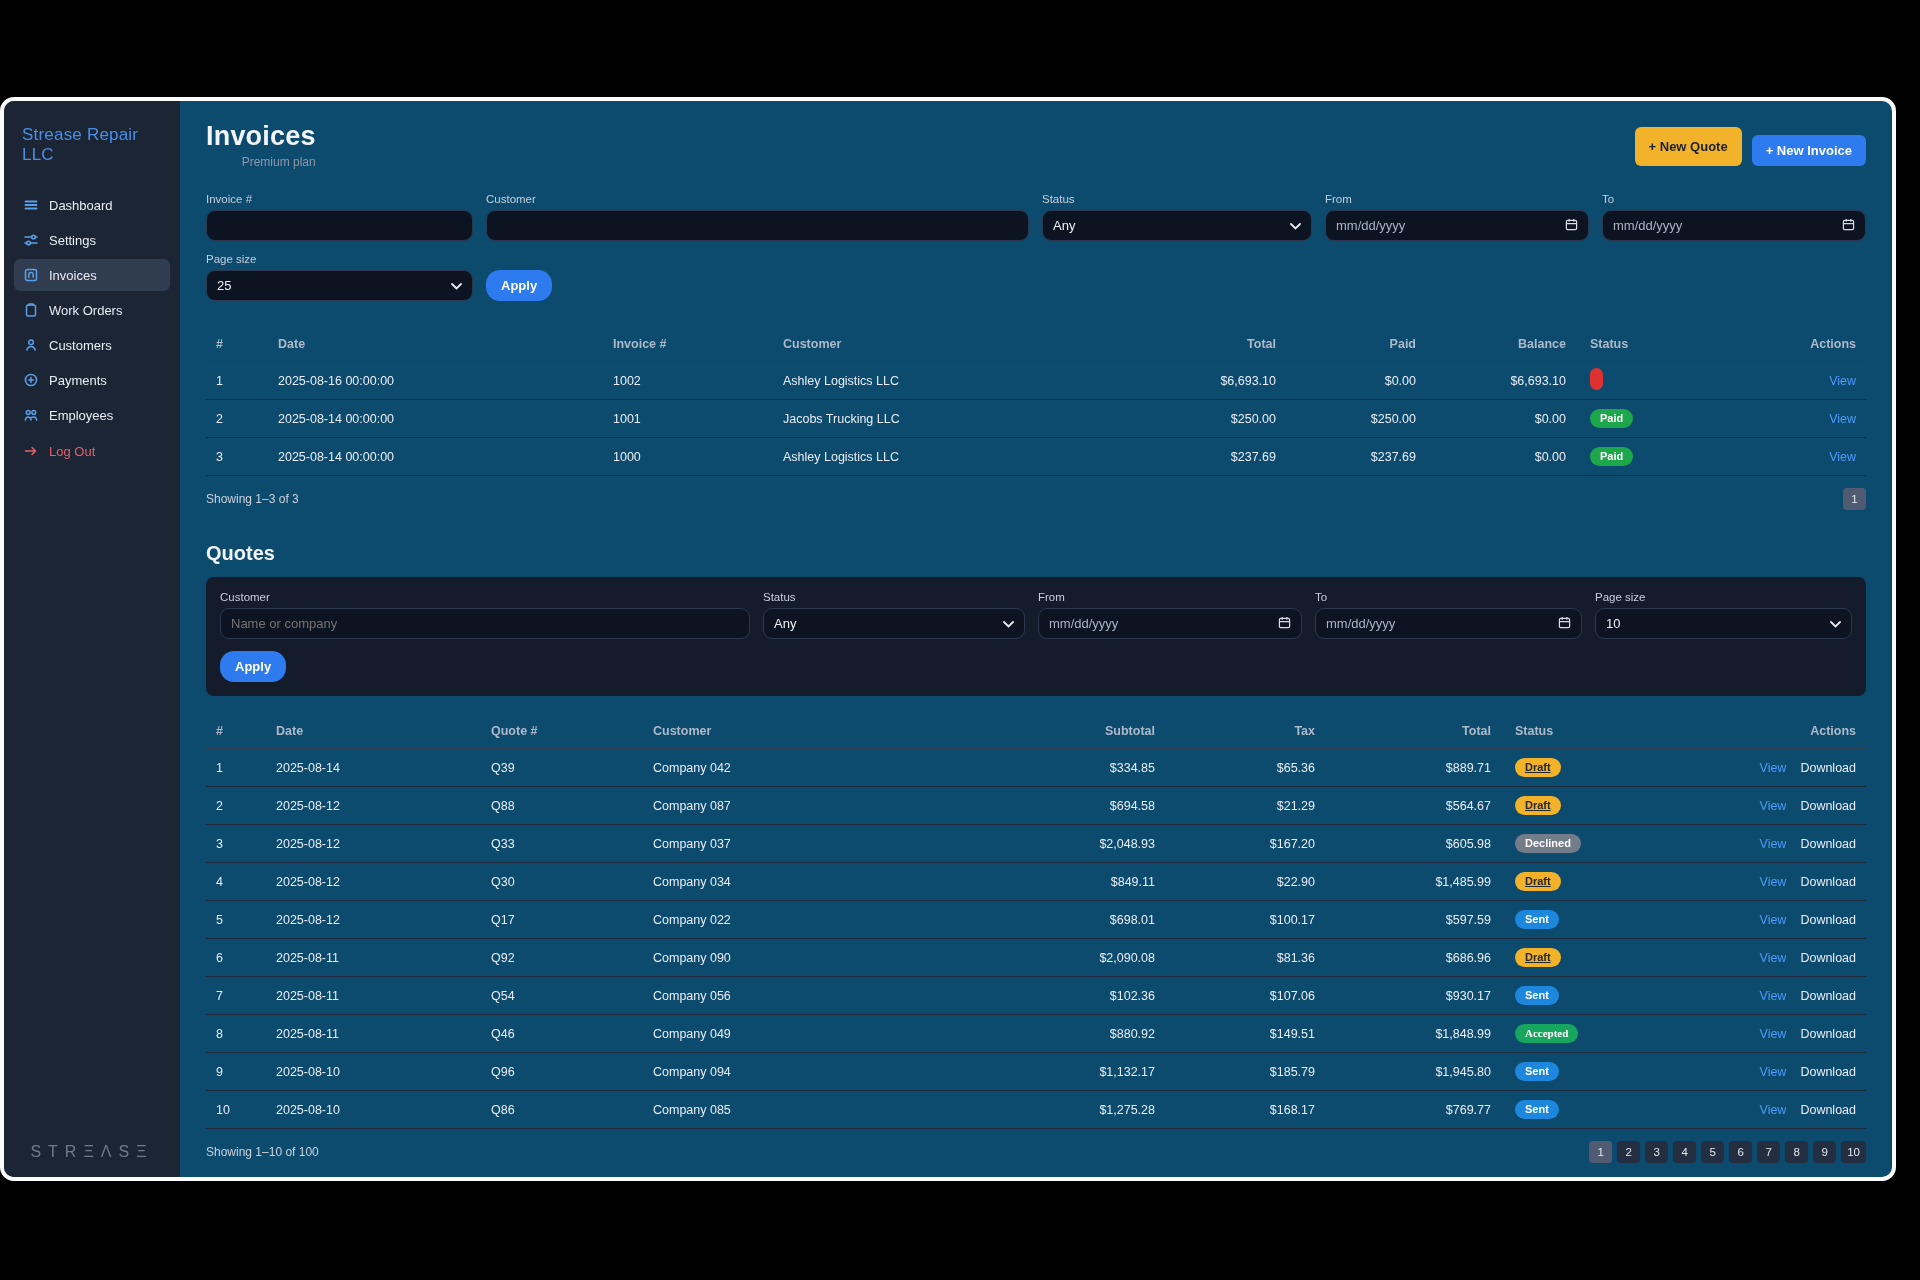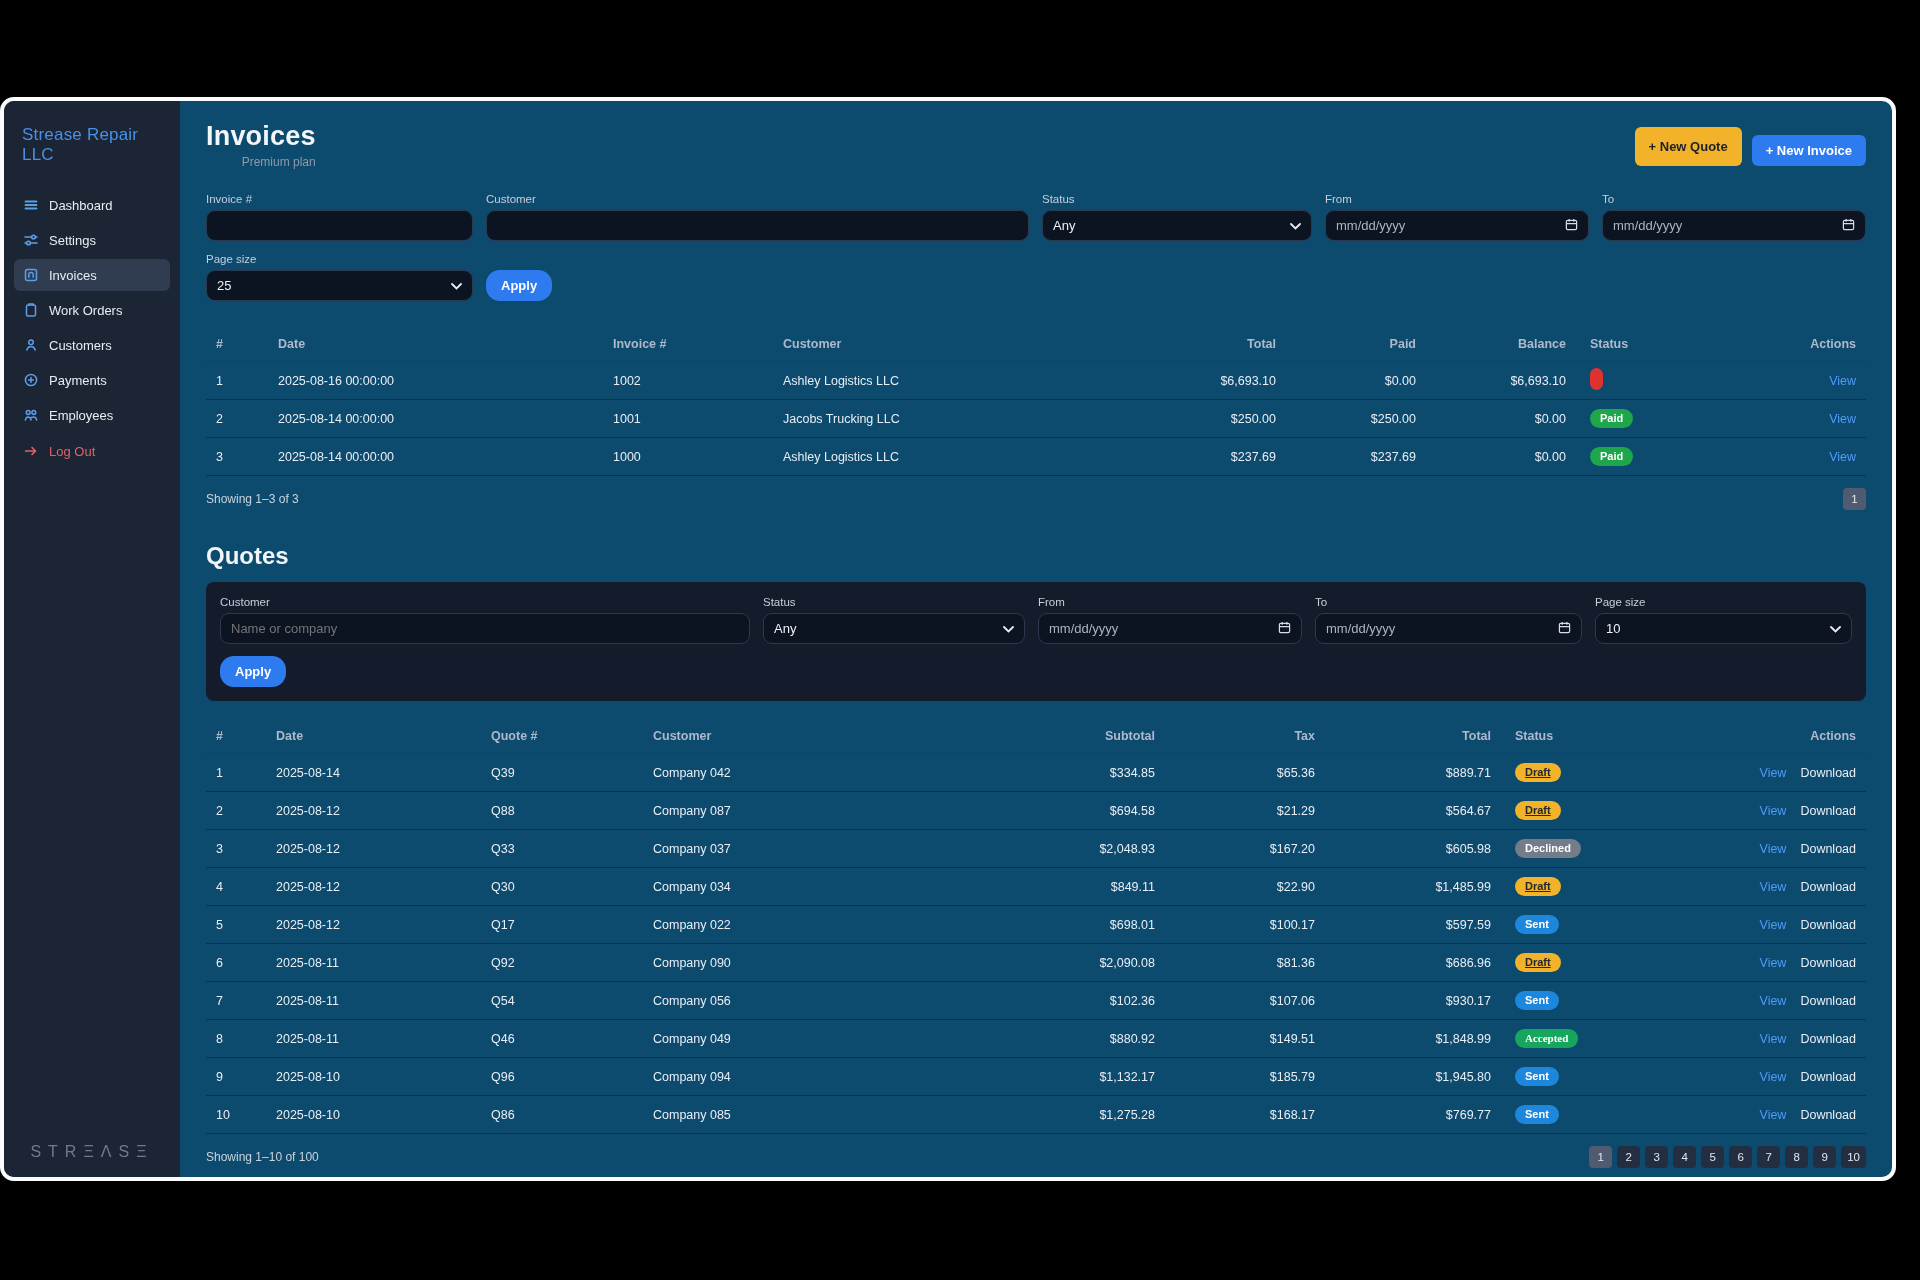--- a/index.html
+++ b/index.html
@@ -52,21 +52,21 @@
   .badge[data-status="draft"]{background:#f2b32a;color:#23272e;text-decoration:underline;}
   .badge[data-status="declined"]{background:#737c88;color:#fff;}
   .badge[data-status="sent"]{background:#1d87dd;color:#fff;}
   .badge[data-status="accepted"]{background:#17a65e;color:#fff;font-family:Liberation Serif, serif;}
   .table-foot{display:flex;justify-content:space-between;align-items:center;margin-top:12px;}
   .showing{font-size:12px;color:#cbd3df;}
   .pager{display:flex;gap:5px;}
   .page-btn{min-width:23px;height:22px;padding:0 6px;background:#232e40;border:none;border-radius:4px;color:#e2e8f0;font-size:11.5px;cursor:pointer;font-family:inherit;}
   .page-btn.active{background:#505b72;}
   
-  .section-title{margin:32px 0 0 0;font-size:24px;font-weight:700;color:#f2f5f9;}
+  .section-title{margin:32px 0 0 0;font-size:20px;font-weight:700;color:#f2f5f9;}
   .panel{background:#141c2c;border-radius:8px;padding:14px;margin-top:12px;}
   .filters-q{display:grid;grid-template-columns:530px 262px 264px 267px 1fr;gap:13px;}
   .q-table{margin-top:18px;}
   .mt26{margin-top:26px;}
 </style>
 </head>
 <body>
 
 <div class="window">
 

